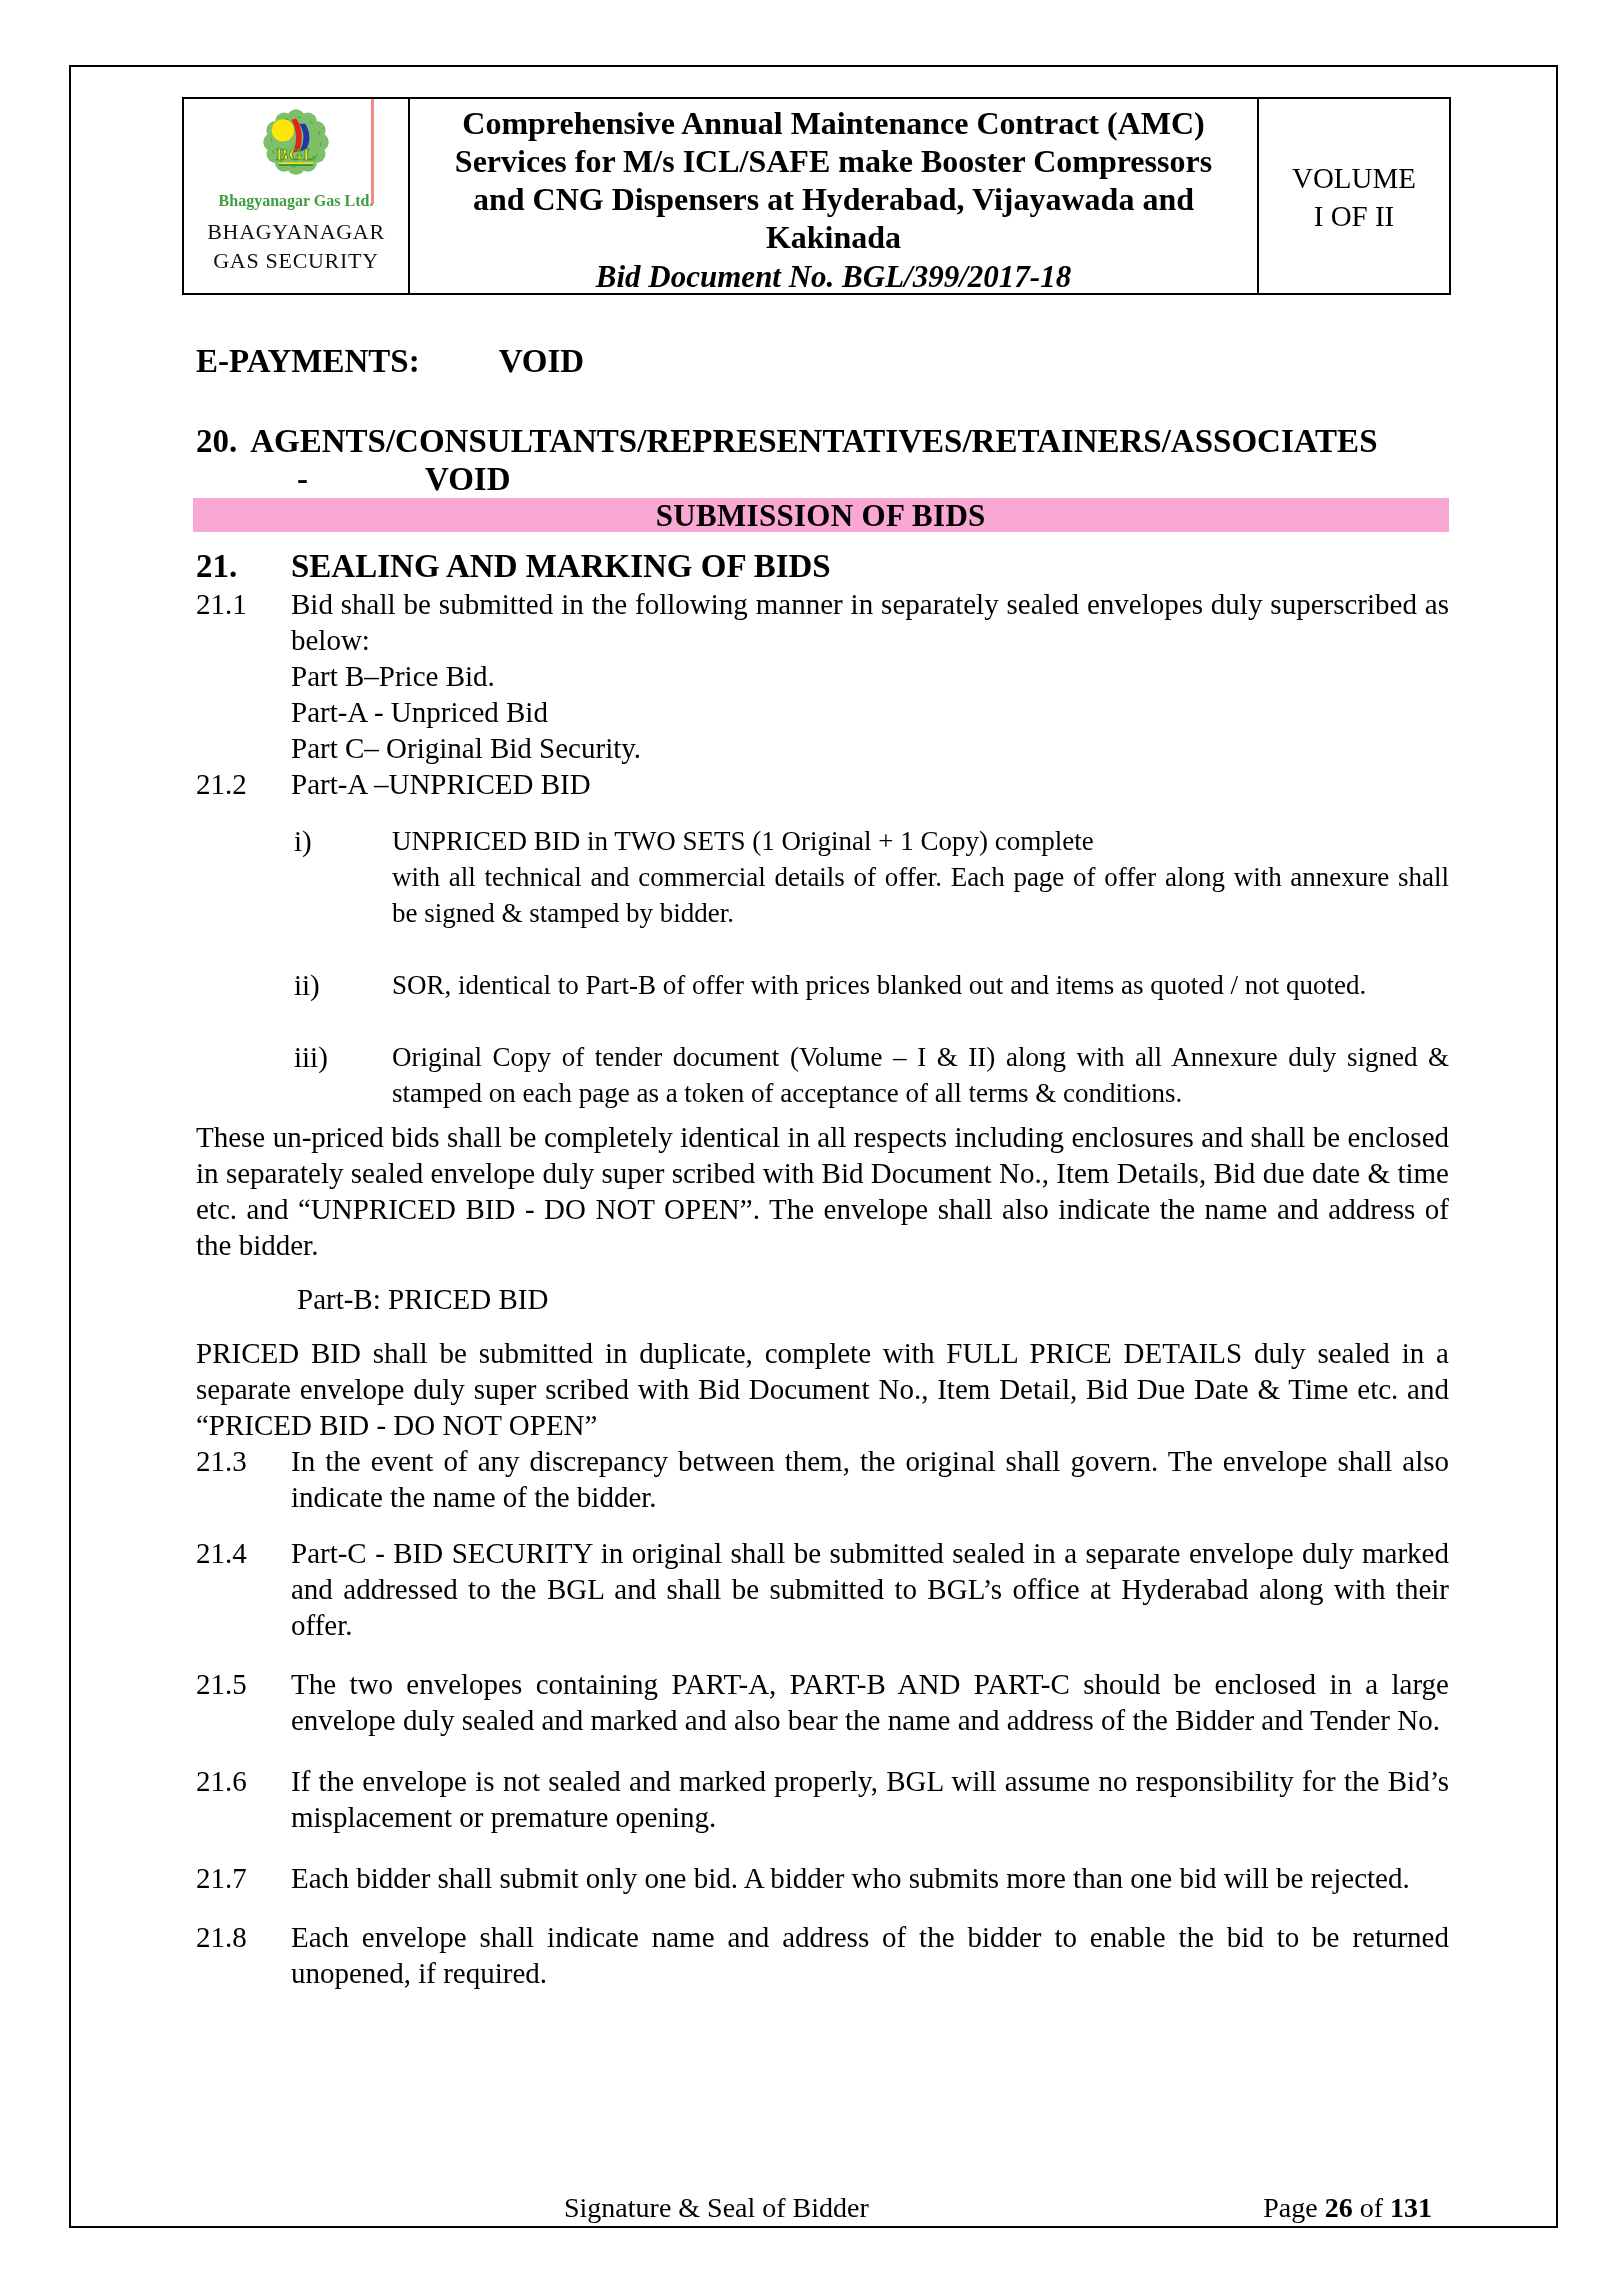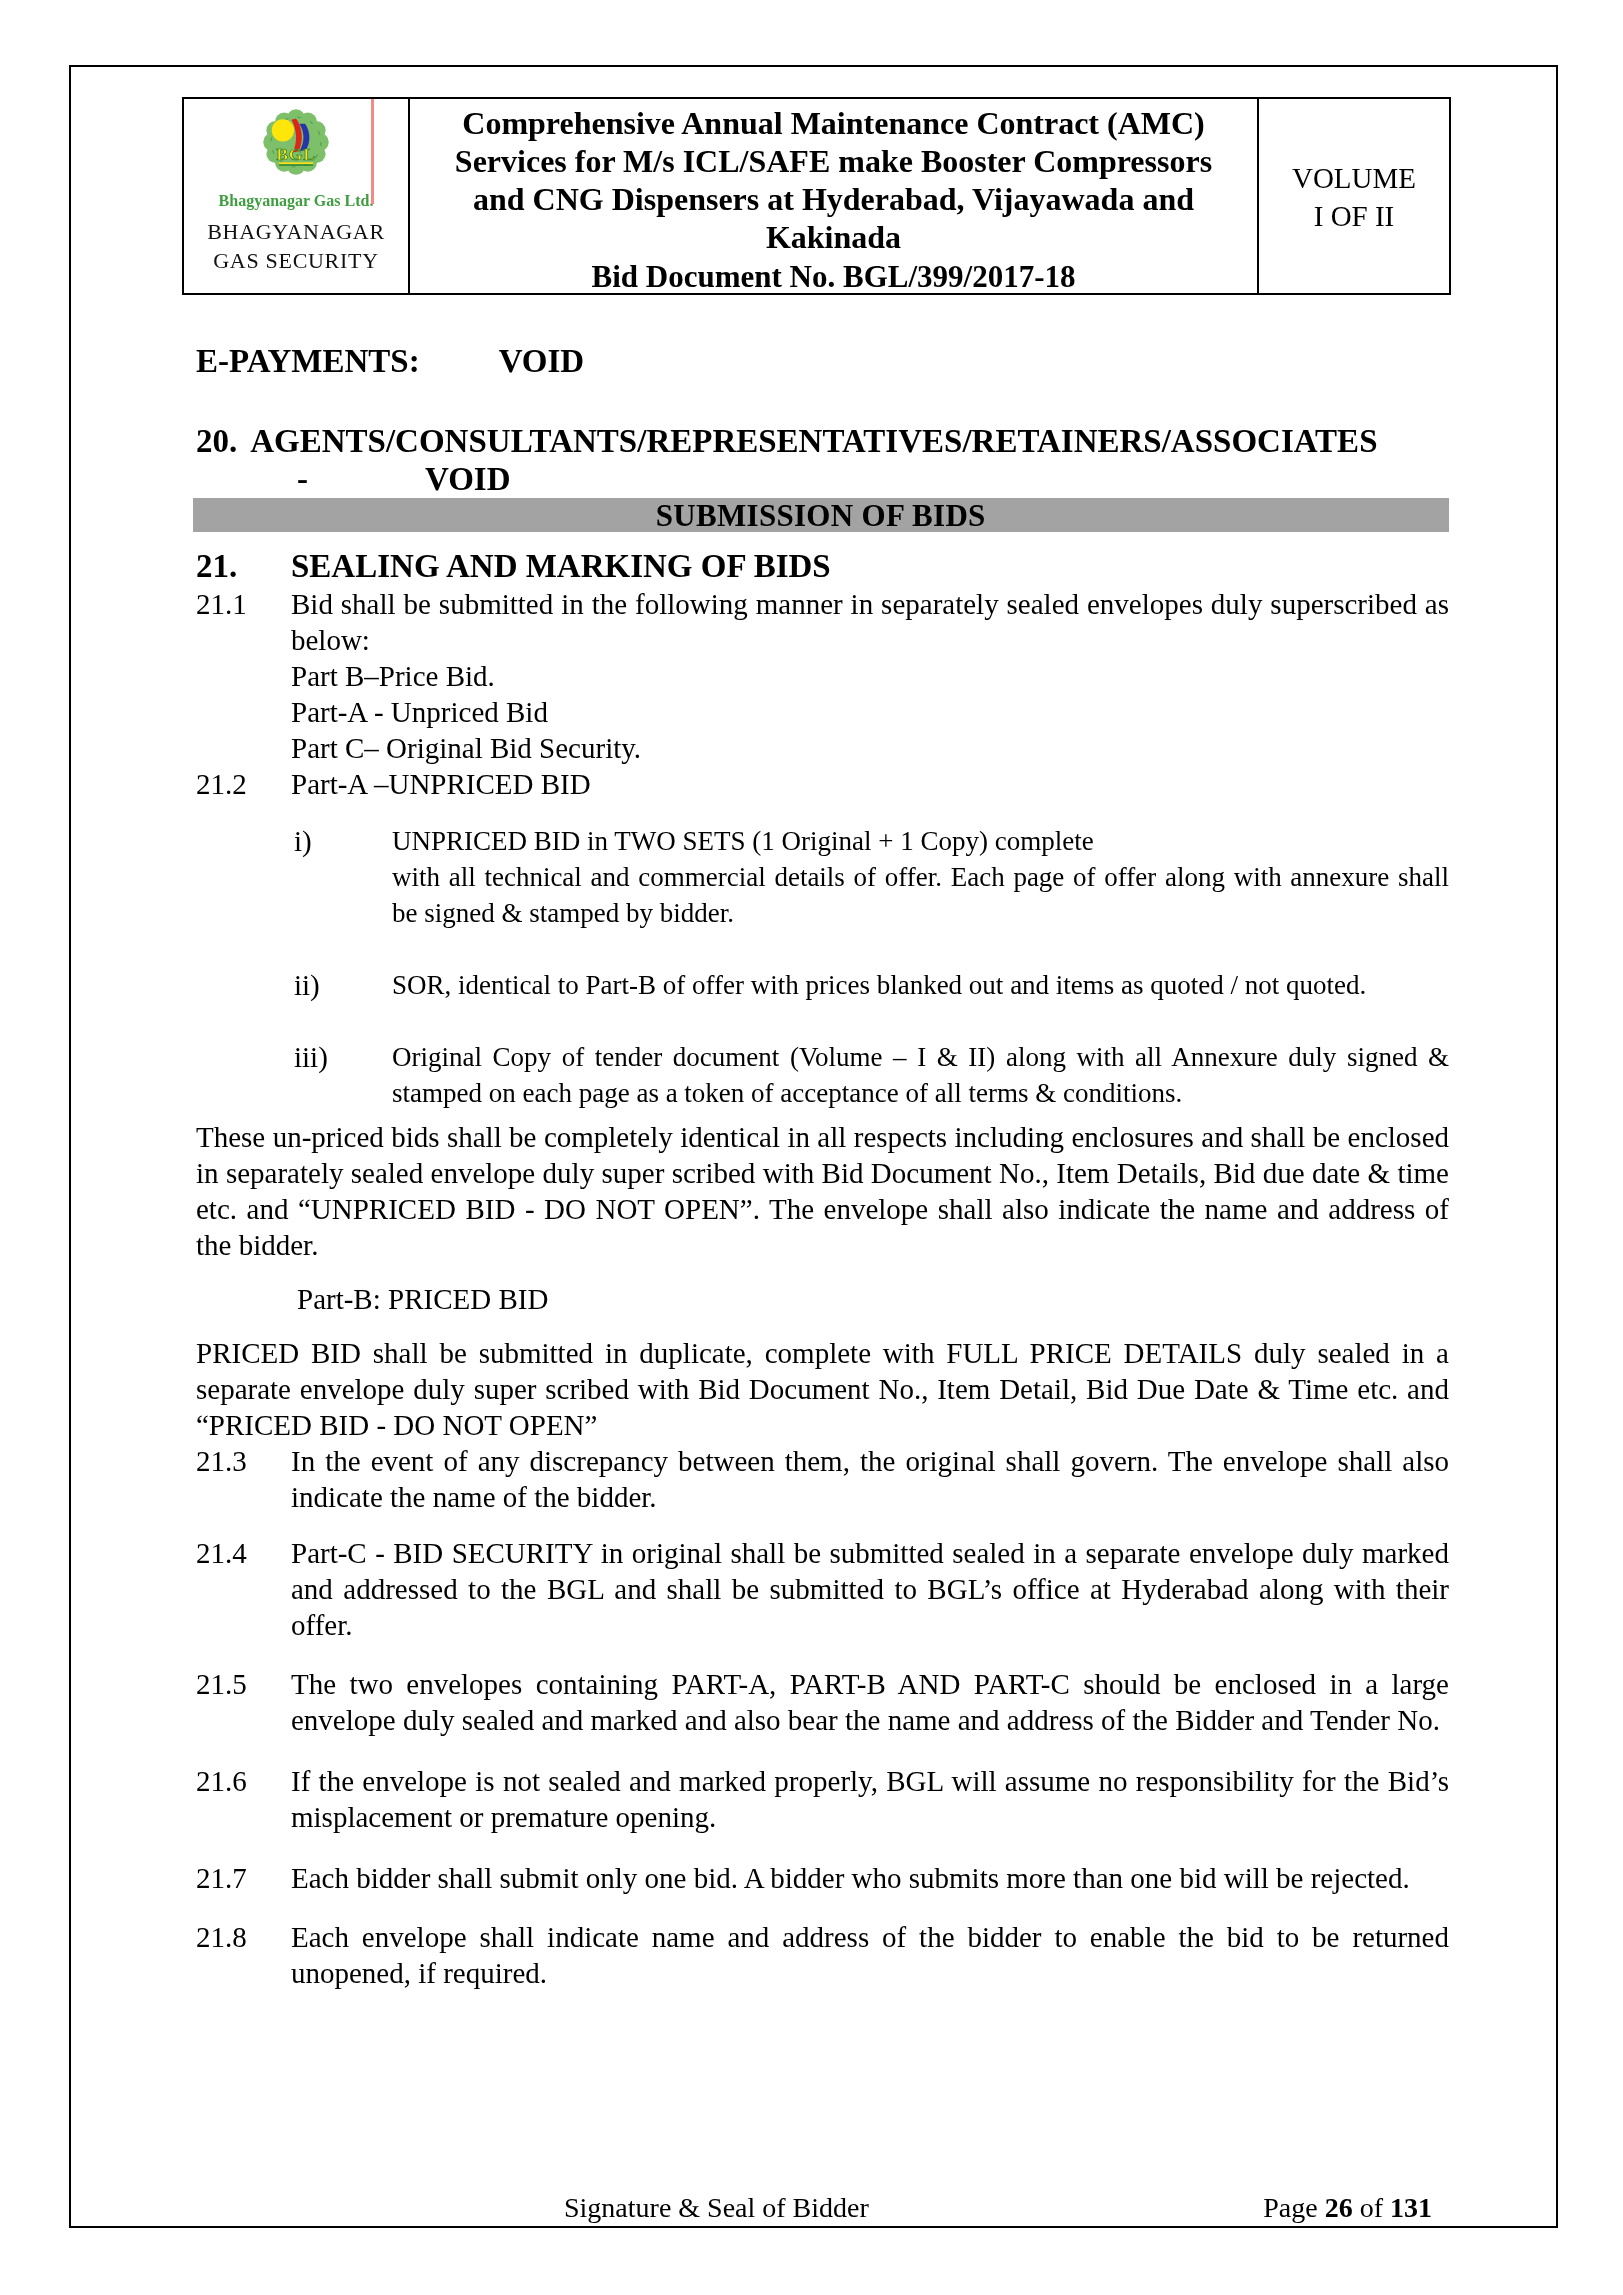--- a/index.html
+++ b/index.html
@@ -23,34 +23,34 @@
     background:#fff;
   }
   .hdr-cell{box-sizing:border-box;position:relative;}
   .hdr-cell.logo-cell{border-right:2.6px solid #000;text-align:center;padding-top:9.2px;}
   .hdr-cell.title-cell{border-right:2.6px solid #000;text-align:center;padding:5.2px 6.5px 0 6.5px;}
   .hdr-cell.vol-cell{display:flex;flex-direction:column;align-items:center;justify-content:center;}
   .accent-line{position:absolute;right:34px;top:0;width:2.6px;height:105px;background:#f28b86;}
   .logo-caption{font-size:16px;font-weight:bold;color:#3f9e3f;margin-top:6px;}
   .org-name{font-size:22px;line-height:29.4px;letter-spacing:0.7px;color:#111;margin-top:6.5px;}
   .title-line{font-size:32px;font-weight:bold;line-height:38px;color:#000;}
-  .doc-no{font-size:31px;font-weight:bold;margin-top:2.6px;}
+  .doc-no{font-size:31px;font-weight:bold;margin-top:2.6px;font-style:italic;}
   .vol-line{font-size:29px;line-height:38px;}
   
   .content{position:absolute;left:196px;top:308px;width:1253px;}
   .row-epay{margin-top:34px;font-size:33px;font-weight:bold;line-height:39px;}
   .row-epay .val{margin-left:79px;}
   .h20{margin-top:41px;font-size:33px;font-weight:bold;line-height:39px;}
   .h20 .h20-t{margin-left:13px;}
   .void-row{font-size:33px;font-weight:bold;line-height:36px;display:flex;}
   .void-row .dash{margin-left:101px;width:23px;}
   .void-row .void-val{margin-left:105px;}
   .banner{
     margin-left:-3.3px;width:1256px;height:34px;margin-top:1.3px;
-    background:#a3a3a3;text-align:center;
+    background:#f9a8d4;text-align:center;
     font-size:31px;font-weight:bold;line-height:35px;letter-spacing:0.3px;
   }
   .h21{margin-top:14.4px;font-size:33px;font-weight:bold;line-height:39px;display:flex;}
   .h21 .num{width:95px;flex-shrink:0;}
   .clause{display:flex;font-size:29px;line-height:36px;}
   .clause .num{width:95px;flex-shrink:0;}
   .clause .txt{flex:1;text-align:justify;}
   .clause .txt .pline{display:block;text-align:left;}
   .clause .txt .jline{display:block;text-align:justify;}
   .c211{margin-top:0px;}

